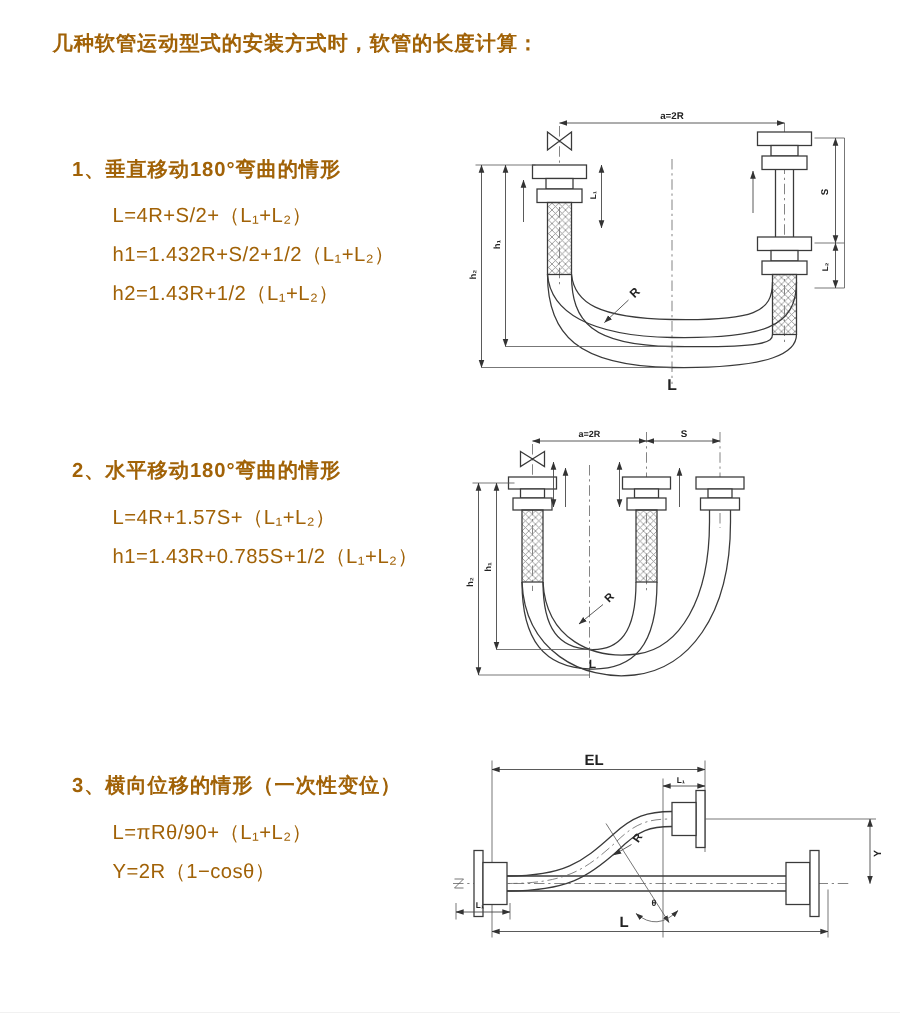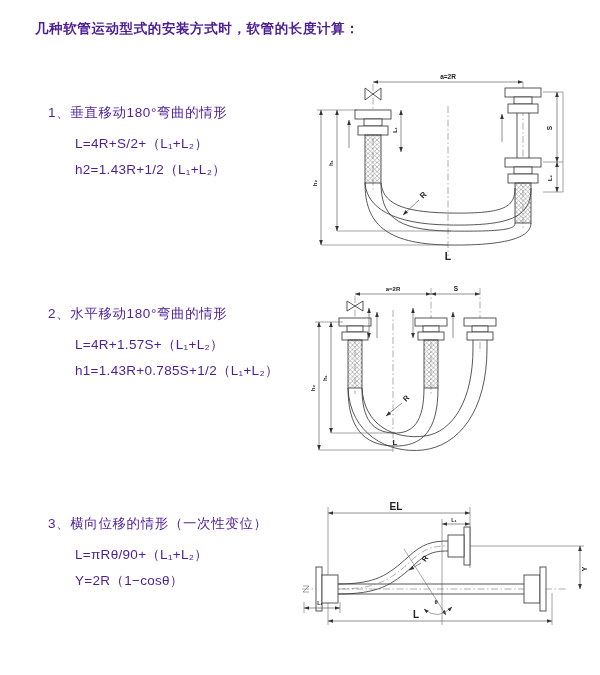--- a/index.html
+++ b/index.html
@@ -1,24 +1,24 @@
 <!DOCTYPE html>
 <html><head>
 <meta charset="utf-8">
 <style>
   html,body{margin:0;padding:0;background:#e8e8e8;}
   .page{
     position:relative;width:600px;height:675px;background:#ffffff;
-    font-family:"Liberation Sans","DejaVu Sans",sans-serif;color:#4c1d95;
+    font-family:"Liberation Sans","DejaVu Sans",sans-serif;color:#a16207;
     overflow:hidden;margin:0 auto;
   }
   .title{position:absolute;left:35px;top:20px;font-size:13.5px;font-weight:700;letter-spacing:.6px;white-space:nowrap;}
   .section{position:absolute;left:48px;}
   .sec1{top:104px}.sec2{top:305px}.sec3{top:515px}
-  .heading{font-size:13.5px;font-weight:400;letter-spacing:.6px;white-space:nowrap;}
+  .heading{font-size:13.5px;font-weight:700;letter-spacing:.6px;white-space:nowrap;}
   .formulas{margin:9px 0 0 27px;}
   .formula{font-size:13.5px;font-weight:400;line-height:26px;letter-spacing:.3px;white-space:nowrap;}
   .diag{position:absolute;}
   #d1{left:305px;top:68px}
   #d2{left:303px;top:282px}
   #d3{left:296px;top:497px}
   svg .ln{stroke:#3a3a3a;stroke-width:.85;fill:none}
   svg .fl{stroke:#3a3a3a;stroke-width:.85;fill:#fff}
   svg .thin{stroke:#5a5a5a;stroke-width:.55;fill:none}
   svg .cl{stroke:#6a6a6a;stroke-width:.55;fill:none;stroke-dasharray:7 2.5 1.5 2.5}
@@ -30,20 +30,21 @@
 <body>
 
 <div class="page">
 
   <div class="title">几种软管运动型式的安装方式时，软管的长度计算：</div>
 
   <div class="section sec1">
     <div class="heading">1、垂直移动180°弯曲的情形</div>
     <div class="formulas">
       <div class="formula">L=4R+S/2+（L₁+L₂）</div>
+      <div class="formula">h1=1.432R+S/2+1/2（L₁+L₂）</div>
       <div class="formula">h2=1.43R+1/2（L₁+L₂）</div>
     </div>
   </div>
 
   <div class="section sec2">
     <div class="heading">2、水平移动180°弯曲的情形</div>
     <div class="formulas">
       <div class="formula">L=4R+1.57S+（L₁+L₂）</div>
       <div class="formula">h1=1.43R+0.785S+1/2（L₁+L₂）</div>
     </div>

